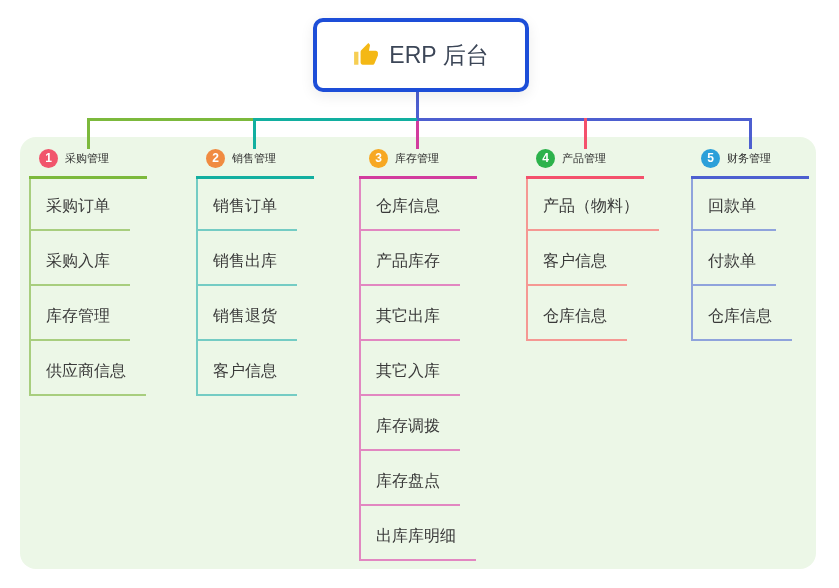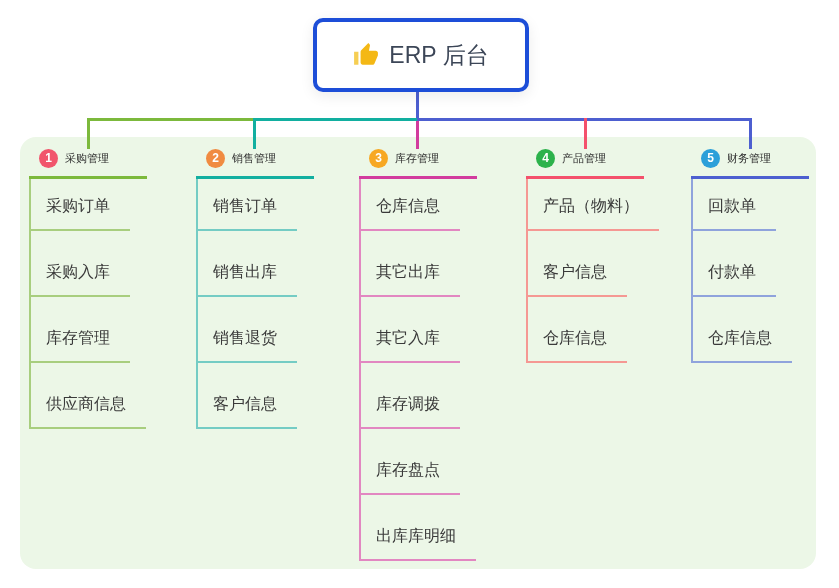--- a/index.html
+++ b/index.html
@@ -35,21 +35,21 @@
     width:108px;height:24px;padding:2px 0 6px 10px;
     border-bottom:3px solid #999;box-sizing:content-box;cursor:default;
   }
   .badge{
     width:19px;height:19px;border-radius:50%;flex:0 0 auto;
     color:#fff;font-size:12px;font-weight:bold;
     display:flex;align-items:center;justify-content:center;
   }
   .blabel{font-size:11px;color:#2d2d2d;white-space:nowrap;}
   .children{list-style:none;margin:0;padding:0;}
-  .child{position:relative;height:66px;display:flex;align-items:flex-end;}
+  .child{position:relative;height:55px;display:flex;align-items:flex-end;}
   .child:first-child{height:52px;}
   .child::before{
     content:'';position:absolute;left:0;top:0;bottom:0;width:2px;
     background:var(--tint,#bbb);
   }
   .cbar{
     display:inline-block;padding:0 20px 12px 17px;
     border-bottom:2px solid var(--tint,#bbb);
     font-size:16px;color:#3a3a3a;white-space:nowrap;
   }
@@ -113,20 +113,23 @@
   <div class="branch b3" style="--tint: #E287C1;">
     <div class="bhead" style="border-bottom-color: rgb(210, 60, 158);">
       <span class="badge" style="background: rgb(247, 168, 35);">3</span>
       <span class="blabel">库存管理</span>
     </div>
     <ul class="children">
           <li class="child">
             <span class="cbar">仓库信息</span>
           </li>
           <li class="child">
+            <span class="cbar">产品库存</span>
+          </li>
+          <li class="child">
             <span class="cbar">其它出库</span>
           </li>
           <li class="child">
             <span class="cbar">其它入库</span>
           </li>
           <li class="child">
             <span class="cbar">库存调拨</span>
           </li>
           <li class="child">
             <span class="cbar">库存盘点</span>

